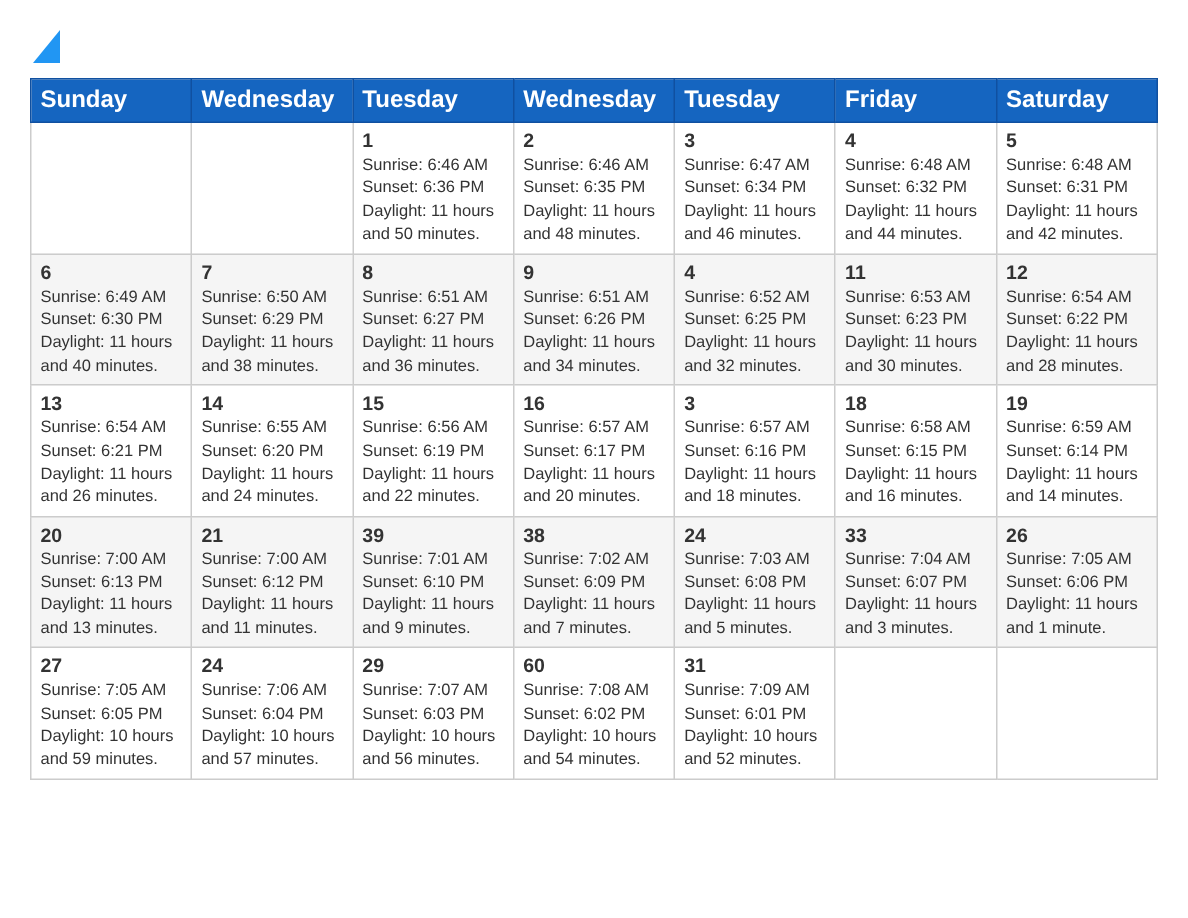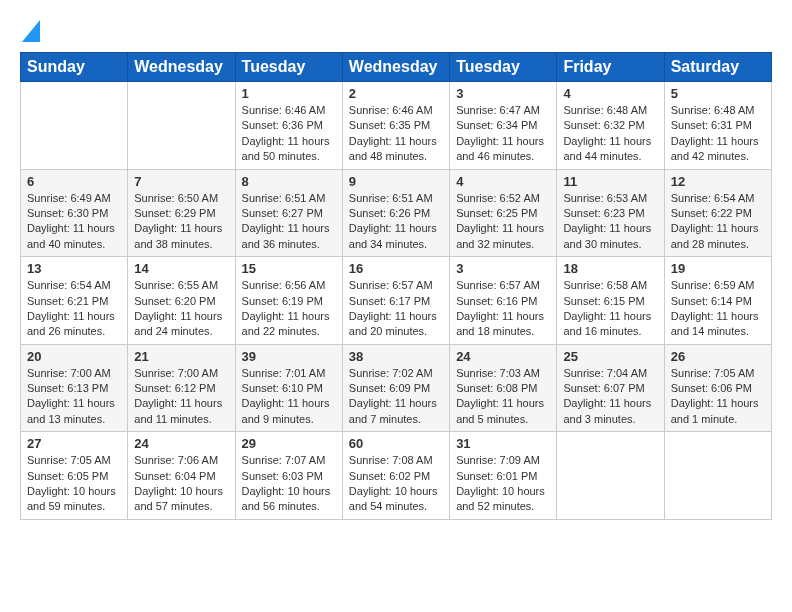--- a/index.html
+++ b/index.html
@@ -209,21 +209,21 @@
         </td>
         <td>
           <div class="day-number">38</div>
           <div class="day-info">Sunrise: 7:02 AM<br>Sunset: 6:09 PM<br>Daylight: 11 hours and 7 minutes.</div>
         </td>
         <td>
           <div class="day-number">24</div>
           <div class="day-info">Sunrise: 7:03 AM<br>Sunset: 6:08 PM<br>Daylight: 11 hours and 5 minutes.</div>
         </td>
         <td>
-          <div class="day-number">25</div>
+          <div class="day-number">33</div>
           <div class="day-info">Sunrise: 7:04 AM<br>Sunset: 6:07 PM<br>Daylight: 11 hours and 3 minutes.</div>
         </td>
         <td>
           <div class="day-number">26</div>
           <div class="day-info">Sunrise: 7:05 AM<br>Sunset: 6:06 PM<br>Daylight: 11 hours and 1 minute.</div>
         </td>
       </tr>
       <tr>
         <td>
           <div class="day-number">27</div>

